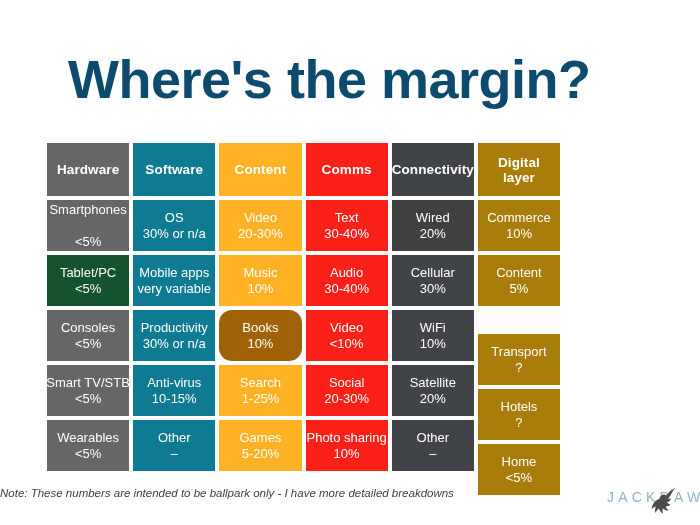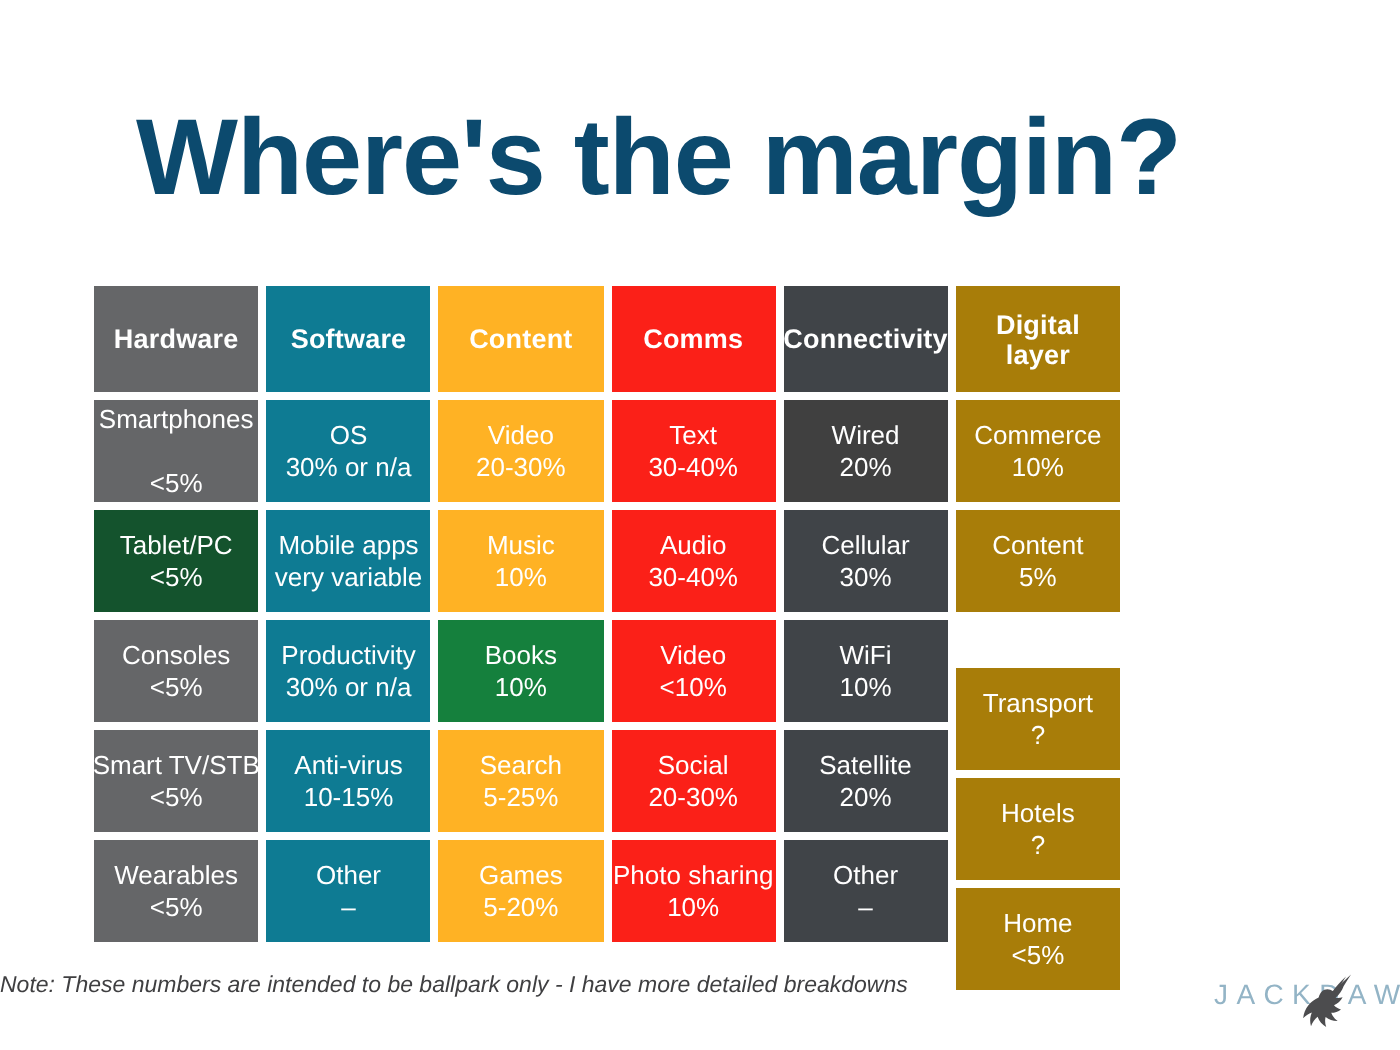--- a/index.html
+++ b/index.html
@@ -173,27 +173,27 @@
           <span>Content</span>
         </div>
         <div class="cell data-cell" style="background: rgb(255, 178, 36);">
           <span class="cell-line1">Video</span>
           <span class="cell-line2">20-30%</span>
         </div>
         <div class="cell data-cell" style="background: rgb(255, 178, 36);">
           <span class="cell-line1">Music</span>
           <span class="cell-line2">10%</span>
         </div>
-        <div class="cell data-cell" style="background: #15803d;">
+        <div class="cell data-cell" style="background: #a16207; border-radius: 13px;">
           <span class="cell-line1">Books</span>
           <span class="cell-line2">10%</span>
         </div>
         <div class="cell data-cell" style="background: rgb(255, 178, 36);">
           <span class="cell-line1">Search</span>
-          <span class="cell-line2">5-25%</span>
+          <span class="cell-line2">1-25%</span>
         </div>
         <div class="cell data-cell" style="background: rgb(255, 178, 36);">
           <span class="cell-line1">Games</span>
           <span class="cell-line2">5-20%</span>
         </div>
       </div>
       <div class="column">
         <div class="cell header-cell" style="background: rgb(251, 32, 24);">
           <span>Comms</span>
         </div>

